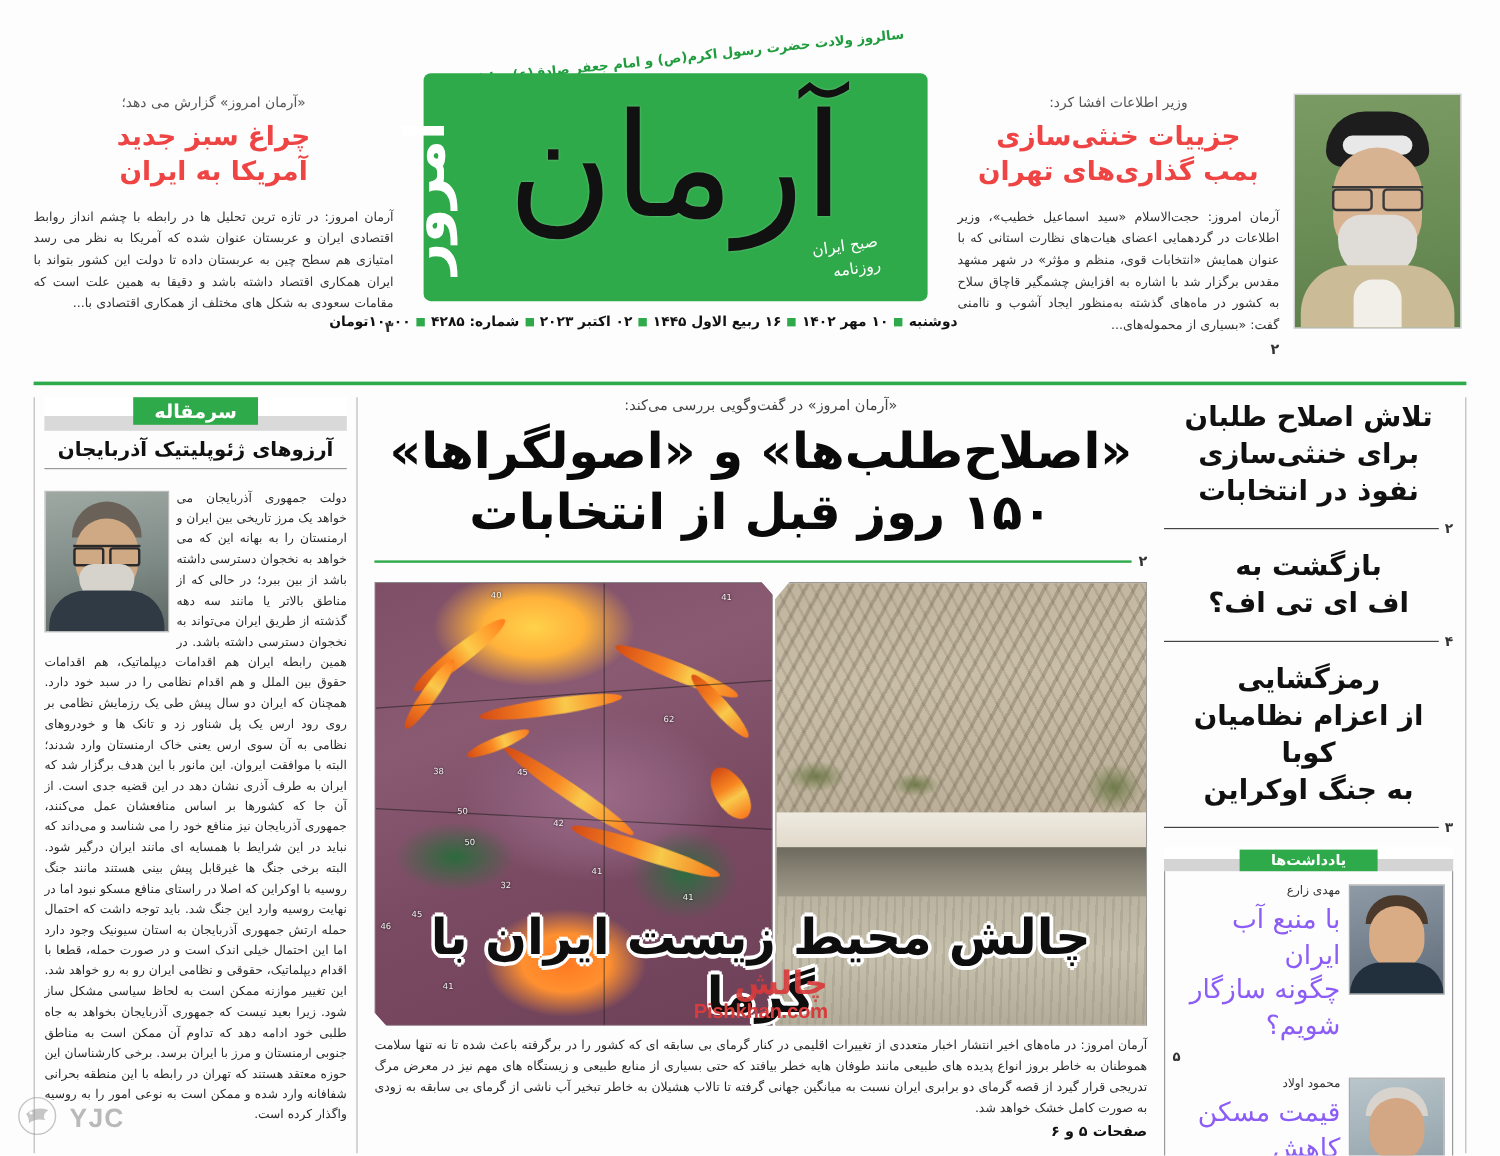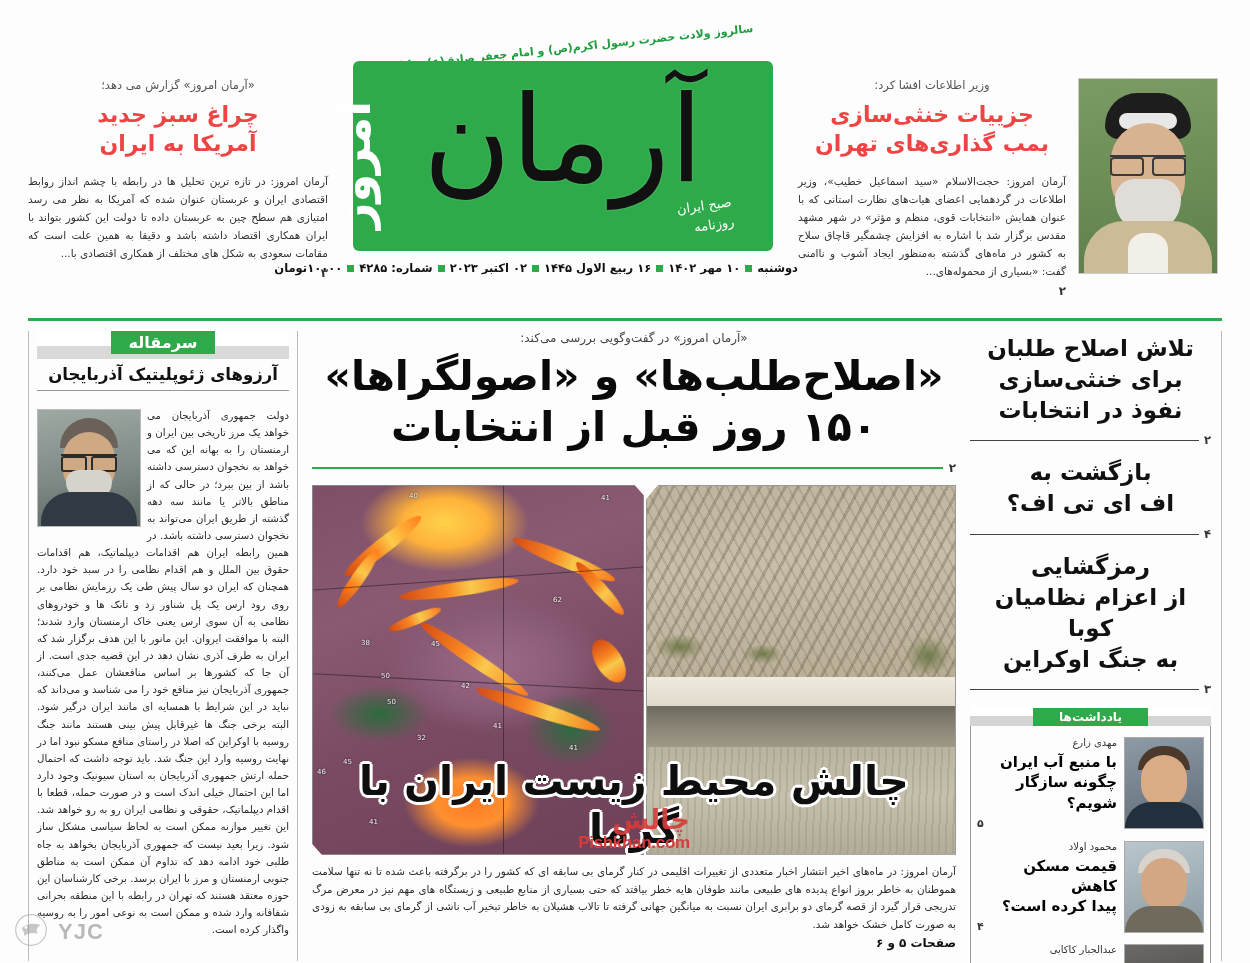--- a/index.html
+++ b/index.html
@@ -516,24 +516,24 @@
     padding: 5px 0 6px;
     align-items: flex-start;
   }
   .note-text { flex: 1; text-align: right; }
   .note-author {
     font-size: 10px;
     color: #333;
     margin-bottom: 4px;
   }
   .note-title {
-    font-size: 15px;
-    font-weight: bold;
+    font-size: 22px;
+    font-weight: normal;
     line-height: 1.34;
-    color: #000000;
+    color: #8b5cf6;
   }
   .note-page {
     font-size: 11px;
     font-weight: bold;
     color: #333;
     margin-top: 4px;
     text-align: left;
   }
   .note-photo {
     width: 80px; height: 92px;

